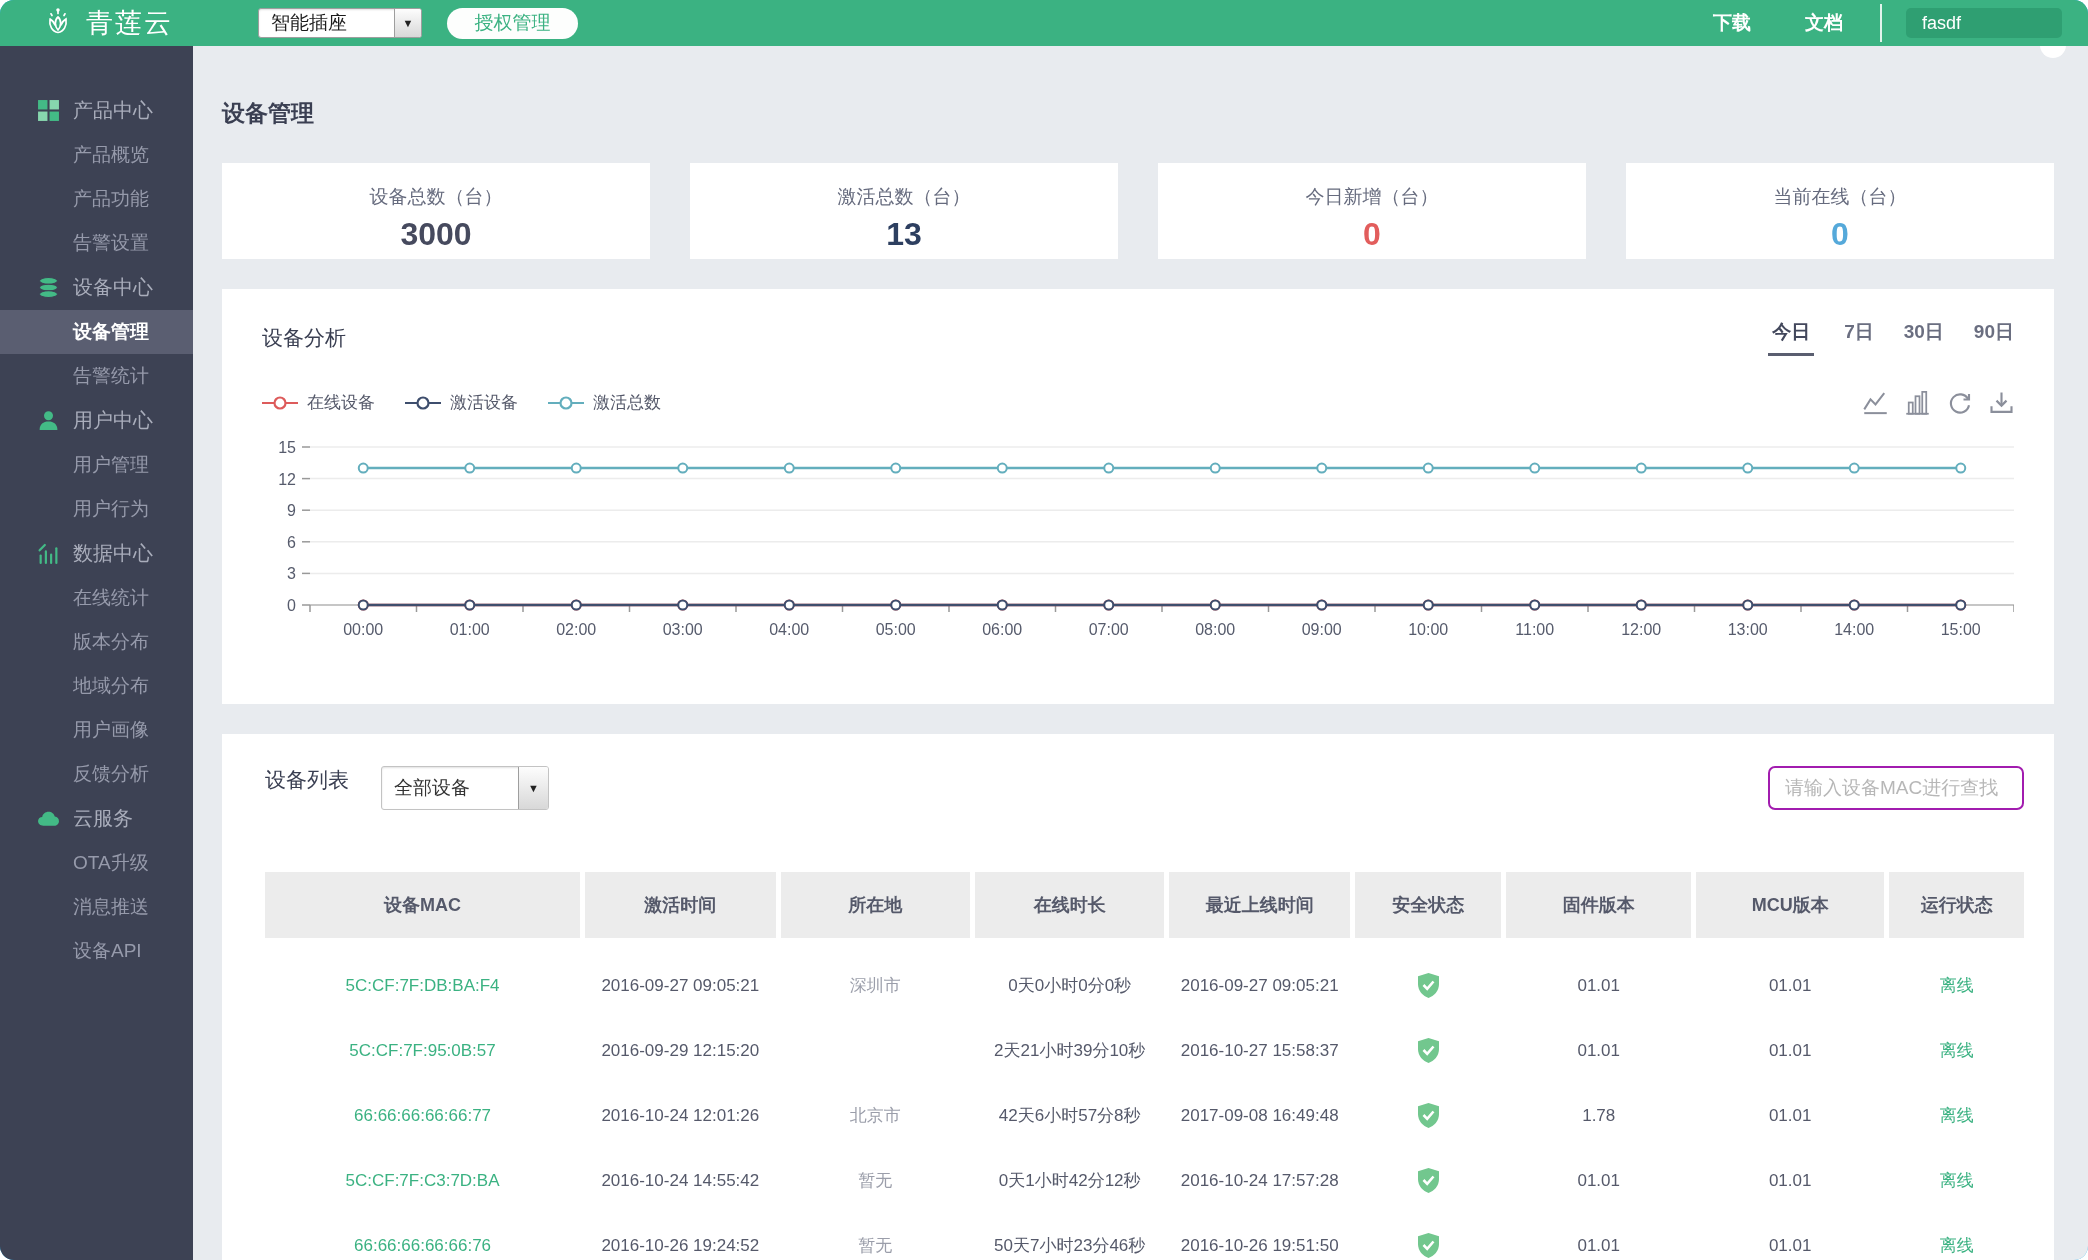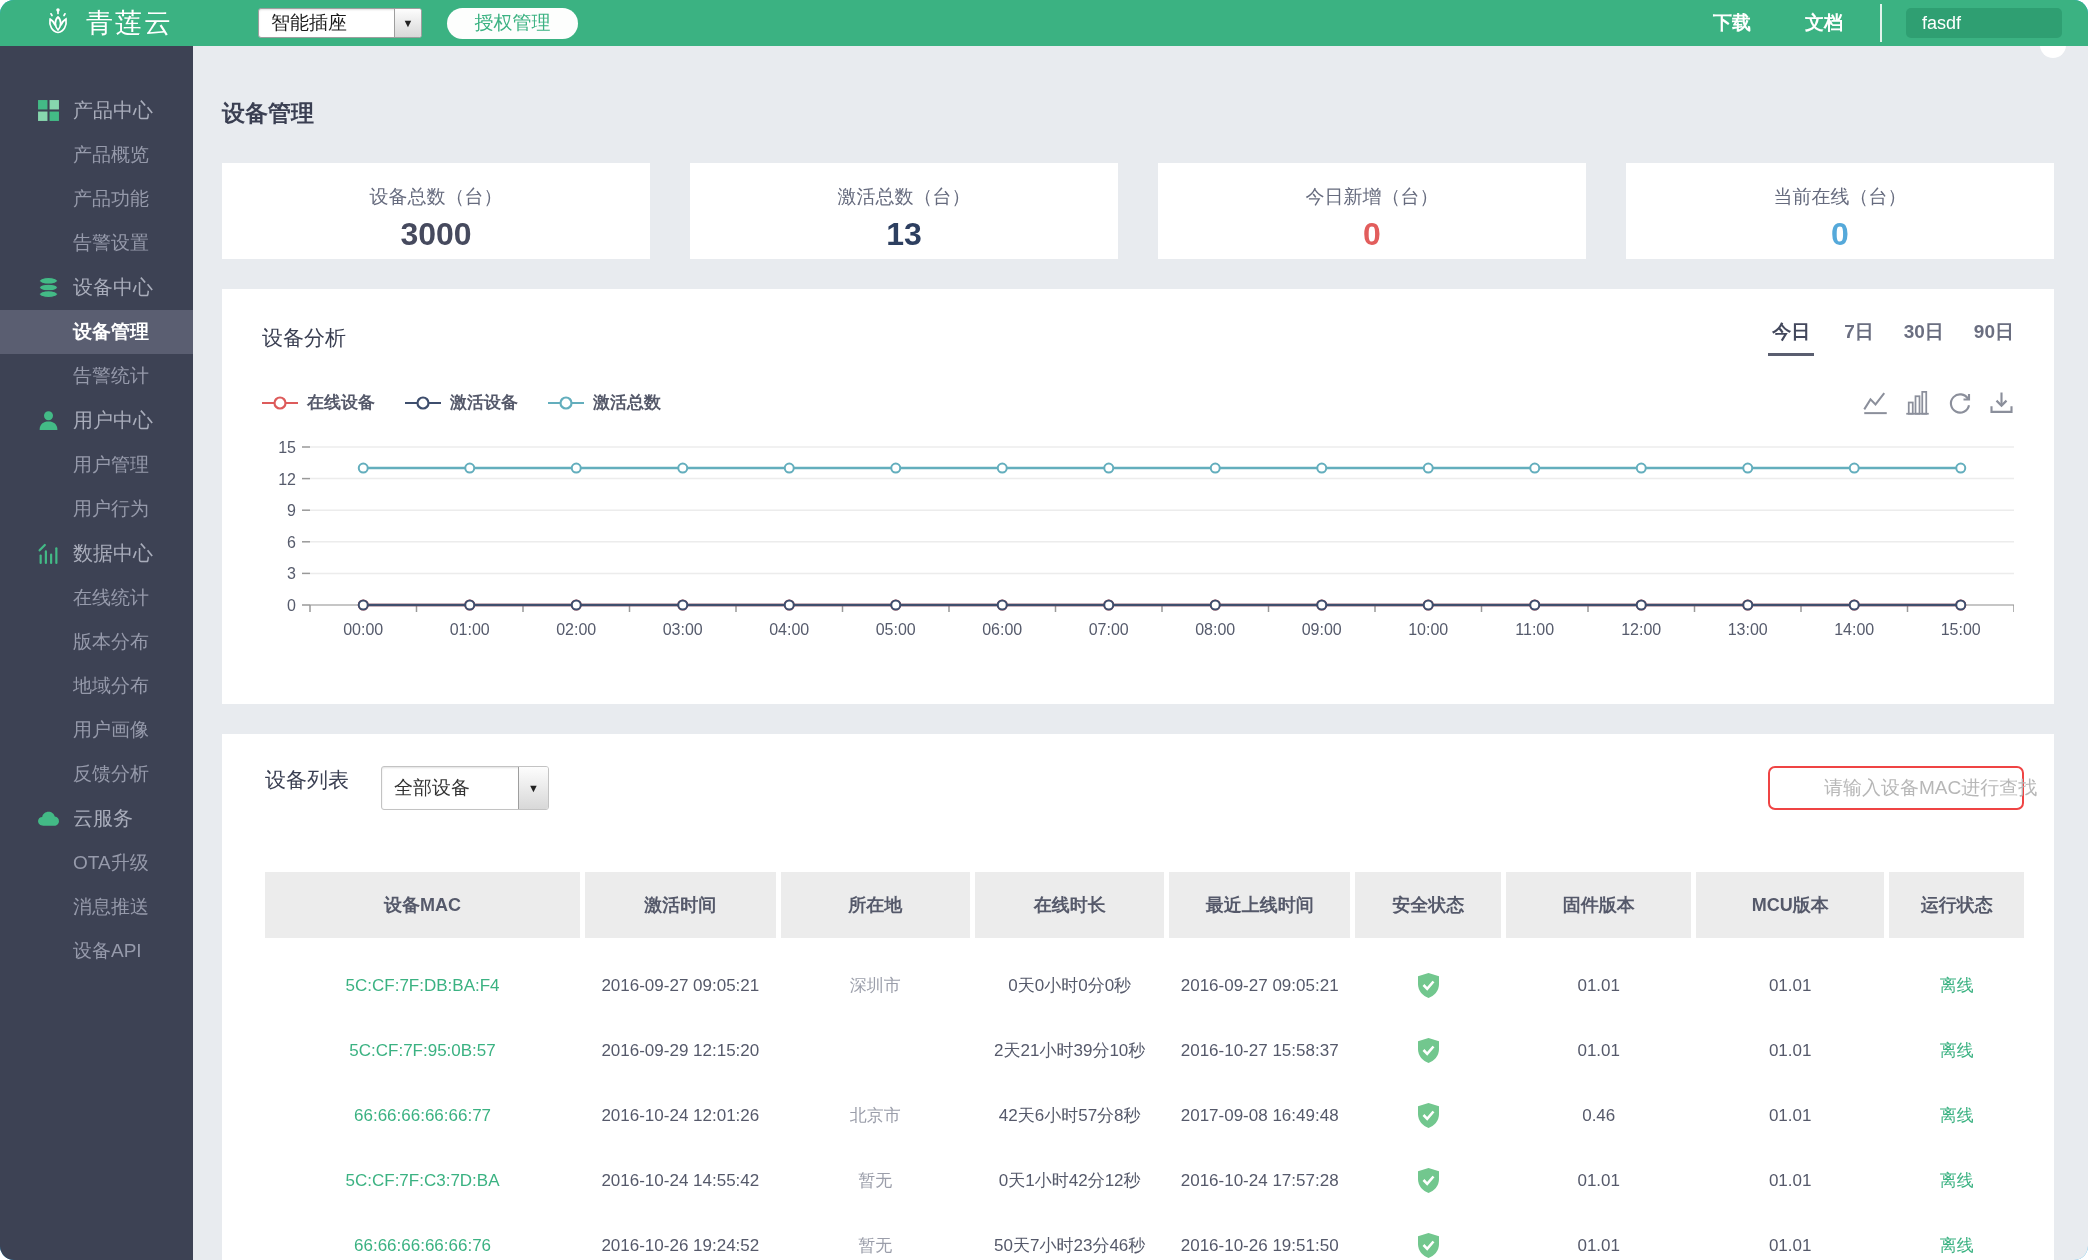--- a/index.html
+++ b/index.html
@@ -40,33 +40,33 @@
   .card .card-value { margin-top:6px; font-size:32px; font-weight:700; }
 
   .panel { background:#fff; }
   .chart-panel { margin-top:30px; height:415px; padding:0 40px; }
   .panel-head { display:flex; justify-content:space-between; align-items:center; padding-top:30px; }
   .panel-title { font-size:21px; color:#3a3f52; }
   .range-tabs { display:flex; gap:30px; }
   .tab { font-size:19px; font-weight:700; color:#6a6e80; padding-bottom:8px; cursor:pointer; }
   .tab.active { color:#43485c; border-bottom:3px solid #5a5e70; padding-left:4px; padding-right:4px; }
   .legend-row { margin-top:34px; display:flex; justify-content:space-between; align-items:center; }
-  .legend { display:flex; gap:30px; align-items:center;font-weight:bold; }
+  .legend { display:flex; gap:30px; align-items:center; }
   .legend-item { display:flex; align-items:center; gap:9px; font-size:17px; color:#55596a; cursor:pointer; }
   .toolbox { display:flex; gap:17px; align-items:center; }
   .toolbox svg { width:25px; height:25px; cursor:pointer; }
   #chart-svg { display:block; margin-top:12px; width:100%; height:235px; }
 
   .list-panel { margin-top:30px; height:560px; padding:0 30px 0 43px; }
   .list-head { display:flex; padding-top:32px; }
   .list-title { font-size:21px; color:#3a3f52; padding-bottom:8px; }
   .list-head .fake-select { width:168px; height:44px; margin-left:32px; border-color:#c3c3c3; }
   .list-head .fake-select .val { font-size:19px; color:#333; }
   .list-head .fake-select .sel-btn { width:30px; }
-  .search-box { margin-left:auto; width:256px; height:44px; border:2px solid #ef4444; border-radius:7px; display:flex; align-items:center; background:#fff;padding-left:39px; }
+  .search-box { margin-left:auto; width:256px; height:44px; border:2px solid #a21caf; border-radius:7px; display:flex; align-items:center; background:#fff; }
   .search-box input { flex:1; border:none; outline:none; padding-left:15px; font-size:19px; color:#555; font-family:inherit; background:transparent; }
   .search-box input::placeholder { color:#b7b7b7; }
   .search-box svg { width:25px; height:25px; margin-right:12px; cursor:pointer; }
 
   .thead { display:flex; gap:5px; margin-top:62px; }
   .th { background:#ececec; height:66px; display:flex; align-items:center; justify-content:center; font-size:18px; font-weight:700; color:#55596a; }
   .tbody { margin-top:15px; }
   .trow { display:flex; gap:5px; height:65px; align-items:center; }
   .td { display:flex; align-items:center; justify-content:center; font-size:17px; color:#55596a; }
   .td.mac { color:#3bb282; cursor:pointer; }
@@ -425,21 +425,21 @@
             <div class="td" style="flex: 191 1 0%;">2016-10-24 12:01:26</div>
             <div class="td dim" style="flex: 190 1 0%;">北京市</div>
             <div class="td" style="flex: 190 1 0%;">42天6小时57分8秒</div>
             <div class="td" style="flex: 181 1 0%;">2017-09-08 16:49:48</div>
             <div class="td" style="flex: 147 1 0%;">
               <svg class="shield" viewBox="0 0 23 27">
                 <path d="M11.5 1 L22 4.2 V12 C22 19.3 17 23.8 11.5 26 C6 23.8 1 19.3 1 12 V4.2 Z" fill="#72c78e"></path>
                 <polyline points="6.5,13 10.2,16.8 16.5,9.5" fill="none" stroke="#fff" stroke-width="2.6"></polyline>
               </svg>
             </div>
-            <div class="td" style="flex: 185 1 0%;">0.46</div>
+            <div class="td" style="flex: 185 1 0%;">1.78</div>
             <div class="td" style="flex: 189 1 0%;">01.01</div>
             <div class="td status-green" style="flex: 135 1 0%;">离线</div>
           </div>
           <div class="trow">
             <div class="td mac" style="flex: 316 1 0%;">5C:CF:7F:C3:7D:BA</div>
             <div class="td" style="flex: 191 1 0%;">2016-10-24 14:55:42</div>
             <div class="td dim" style="flex: 190 1 0%;">暂无</div>
             <div class="td" style="flex: 190 1 0%;">0天1小时42分12秒</div>
             <div class="td" style="flex: 181 1 0%;">2016-10-24 17:57:28</div>
             <div class="td" style="flex: 147 1 0%;">

